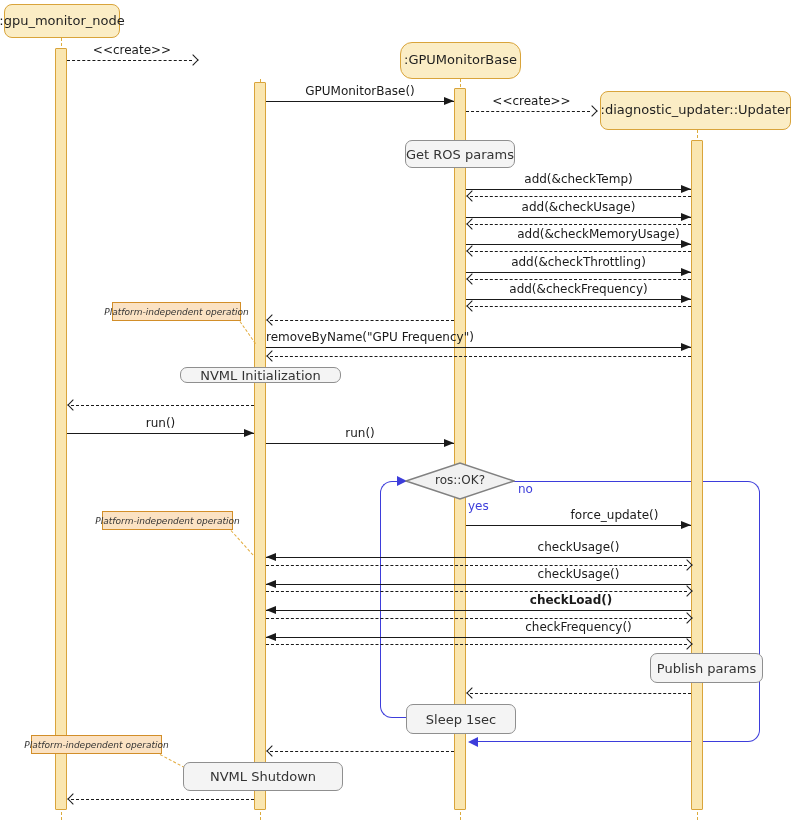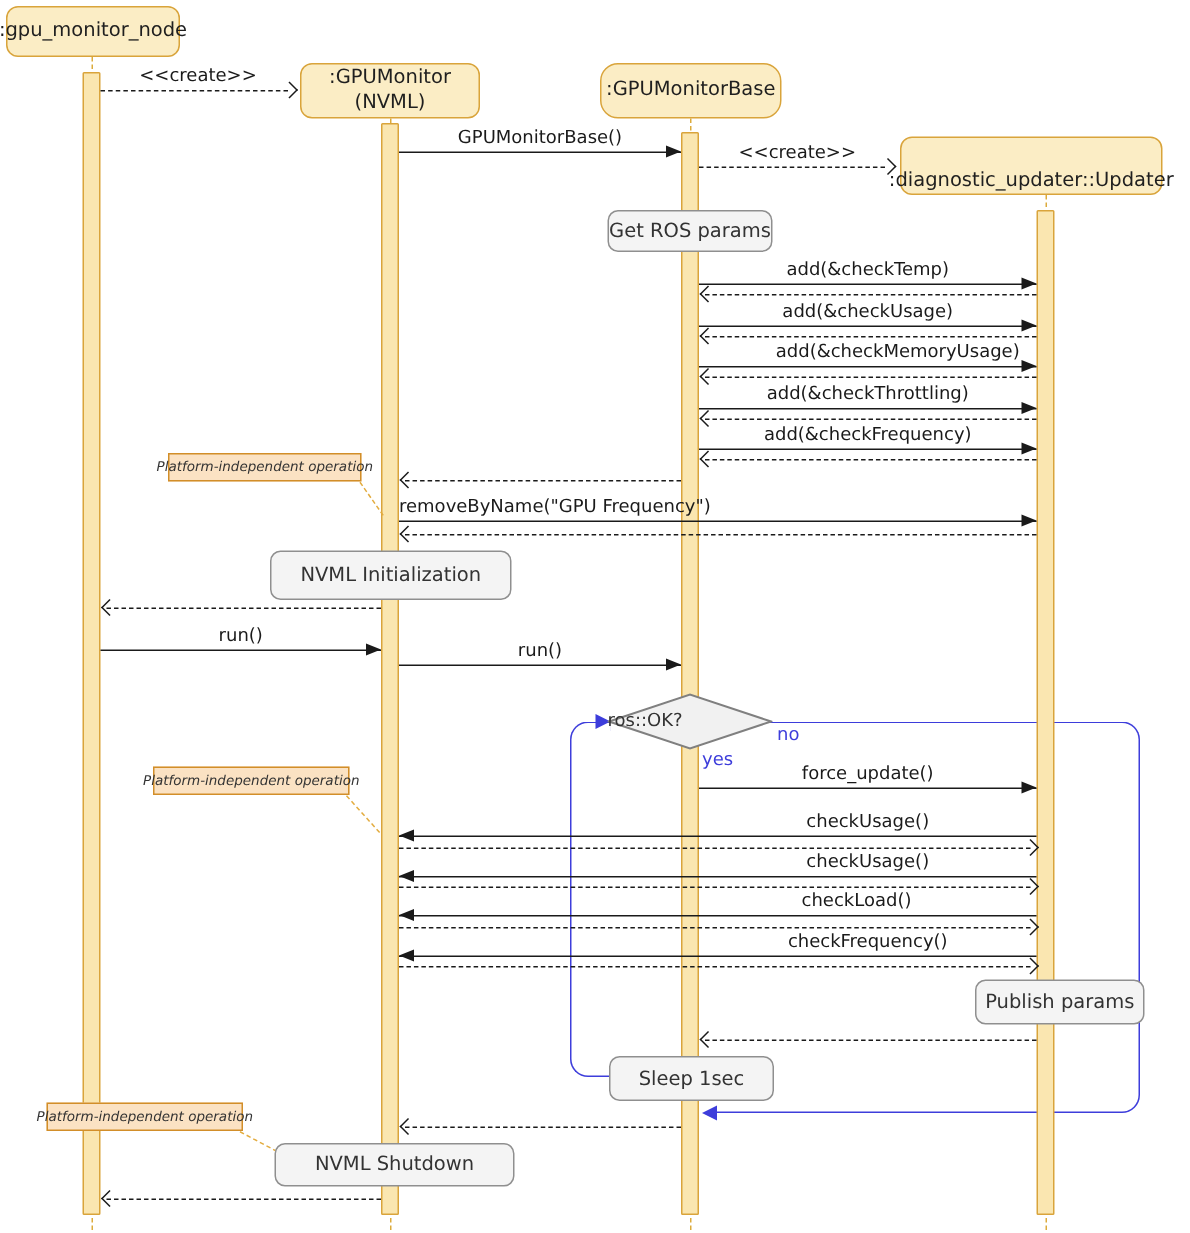--- a/index.html
+++ b/index.html
@@ -22,21 +22,21 @@
   .hol{position:absolute;width:7px;height:7px;border-top:1.4px solid #1A1A1A;border-right:1.4px solid #1A1A1A;transform:rotate(-135deg);}
   .mlabel{position:absolute;font-size:12px;color:#1A1A1A;text-align:center;white-space:nowrap;height:15px;line-height:15px;}
   .loopR{position:absolute;left:478px;top:481px;width:282px;height:261px;border:1.6px solid #3D3DDB;border-left:none;
          border-radius:0 12px 12px 0;box-sizing:border-box;}
   .loopL{position:absolute;left:380px;top:481px;width:27px;height:237px;border:1.6px solid #3D3DDB;border-right:none;
          border-radius:12px 0 0 12px;box-sizing:border-box;}
   .bhr{position:absolute;width:0;height:0;border-top:5px solid transparent;border-bottom:5px solid transparent;border-left:10px solid #3D3DDB;}
   .bhl{position:absolute;width:0;height:0;border-top:5px solid transparent;border-bottom:5px solid transparent;border-right:10px solid #3D3DDB;}
   .bluelabel{position:absolute;font-size:12px;color:#3D3DDB;white-space:nowrap;}
   .conn{position:absolute;height:0;border-top:1.5px dashed #E3AC3F;transform-origin:left center;}
-  .dtext{position:absolute;font-size:12px;color:#333;white-space:nowrap;}
+  .dtext{position:absolute;font-size:12px;color:#333;text-align:center;white-space:nowrap;}
 </style>
 </head>
 <body>
 
 <div id="canvas">
 
   <div class="lifeline" style="left:61px;top:38px;height:782px;"></div>
   <div class="lifeline" style="left:260px;top:79px;height:741px;"></div>
   <div class="lifeline" style="left:460px;top:79px;height:741px;"></div>
   <div class="lifeline" style="left:697px;top:130px;height:690px;"></div>
@@ -47,28 +47,24 @@
   <div class="bhl" style="left:468px;top:737px;"></div>
 
   <div class="bar" style="left:55px;top:48px;height:762px;"></div>
   <div class="bar" style="left:254px;top:82px;height:728px;"></div>
   <div class="bar" style="left:454px;top:88px;height:722px;"></div>
   <div class="bar" style="left:691px;top:140px;height:670px;"></div>
 
   <div class="participant" style="left:4px;top:4px;width:116px;height:34px;">
     <span>:gpu_monitor_node</span>
   </div>
-  <div class="participant" style="left:200px;top:42px;width:120px;height:37px;">
-    <span>:GPUMonitor</span>
-    <span>(NVML)</span>
-  </div>
   <div class="participant" style="left:400px;top:42px;width:121px;height:37px;border-radius:12px;">
     <span>:GPUMonitorBase</span>
   </div>
-  <div class="participant" style="left:600px;top:91px;width:175px;height:39px;justify-content:flex-end;">
+  <div class="participant" style="left:600px;top:91px;width:191px;height:39px;">
     <span>:diagnostic_updater::Updater</span>
   </div>
 
   <div class="mlabel" style="left:67px;top:43px;width:130px;">&lt;&lt;create&gt;&gt;</div>
   <div class="ldash" style="left:67px;top:60px;width:125px;"></div>
   <div class="hor" style="left:189px;top:56px;"></div>
 
   <div class="mlabel" style="left:266px;top:84px;width:188px;">GPUMonitorBase()</div>
   <div class="lsolid" style="left:266px;top:101px;width:188px;"></div>
   <div class="hsr" style="left:444px;top:97px;"></div>
@@ -118,21 +114,21 @@
 
   <div class="ldash" style="left:270px;top:320px;width:184px;"></div>
   <div class="hol" style="left:268px;top:316px;"></div>
 
   <div class="mlabel" style="left:266px;top:330px;width:188px;">removeByName("GPU Frequency")</div>
   <div class="lsolid" style="left:266px;top:347px;width:425px;"></div>
   <div class="hsr" style="left:681px;top:343px;"></div>
   <div class="ldash" style="left:270px;top:356px;width:421px;"></div>
   <div class="hol" style="left:268px;top:352px;"></div>
 
-  <div class="gnote" style="left:180px;top:367px;width:161px;height:33px;">
+  <div class="gnote" style="left:180px;top:367px;width:161px;height:16px;">
     <span>NVML Initialization</span>
   </div>
 
   <div class="ldash" style="left:71px;top:405px;width:183px;"></div>
   <div class="hol" style="left:69px;top:401px;"></div>
 
   <div class="mlabel" style="left:67px;top:416px;width:187px;">run()</div>
   <div class="lsolid" style="left:67px;top:433px;width:187px;"></div>
   <div class="hsr" style="left:244px;top:429px;"></div>
 
@@ -145,37 +141,37 @@
   </svg>
   <div class="dtext" style="left:405px;top:473px;width:110px;">ros::OK?</div>
   <div class="bluelabel" style="left:468px;top:499px;">yes</div>
   <div class="bluelabel" style="left:518px;top:482px;">no</div>
 
   <div class="pnote" style="left:102px;top:511px;width:131px;height:19px;">
     <span>Platform-independent operation</span>
   </div>
   <div class="conn" style="left:231px;top:530px;width:33px;transform:rotate(48deg);"></div>
 
-  <div class="mlabel" style="left:466px;top:508px;width:225px;">force_update()</div>
+  <div class="mlabel" style="left:466px;top:508px;width:225px;padding-left:36px;">force_update()</div>
   <div class="lsolid" style="left:466px;top:525px;width:225px;"></div>
   <div class="hsr" style="left:681px;top:521px;"></div>
 
   <div class="mlabel" style="left:466px;top:540px;width:225px;">checkUsage()</div>
   <div class="lsolid" style="left:266px;top:557px;width:425px;"></div>
   <div class="hsl" style="left:266px;top:553px;"></div>
   <div class="ldash" style="left:266px;top:565px;width:421px;"></div>
   <div class="hor" style="left:683px;top:561px;"></div>
 
   <div class="mlabel" style="left:466px;top:567px;width:225px;">checkUsage()</div>
   <div class="lsolid" style="left:266px;top:584px;width:425px;"></div>
   <div class="hsl" style="left:266px;top:580px;"></div>
   <div class="ldash" style="left:266px;top:591px;width:421px;"></div>
   <div class="hor" style="left:683px;top:587px;"></div>
 
-  <div class="mlabel" style="left:466px;top:593px;width:210px;">checkLoad()</div>
+  <div class="mlabel" style="left:466px;top:593px;width:210px;font-weight:bold;">checkLoad()</div>
   <div class="lsolid" style="left:266px;top:610px;width:425px;"></div>
   <div class="hsl" style="left:266px;top:606px;"></div>
   <div class="ldash" style="left:266px;top:618px;width:421px;"></div>
   <div class="hor" style="left:683px;top:614px;"></div>
 
   <div class="mlabel" style="left:466px;top:620px;width:225px;">checkFrequency()</div>
   <div class="lsolid" style="left:266px;top:637px;width:425px;"></div>
   <div class="hsl" style="left:266px;top:633px;"></div>
   <div class="ldash" style="left:266px;top:644px;width:421px;"></div>
   <div class="hor" style="left:683px;top:640px;"></div>

